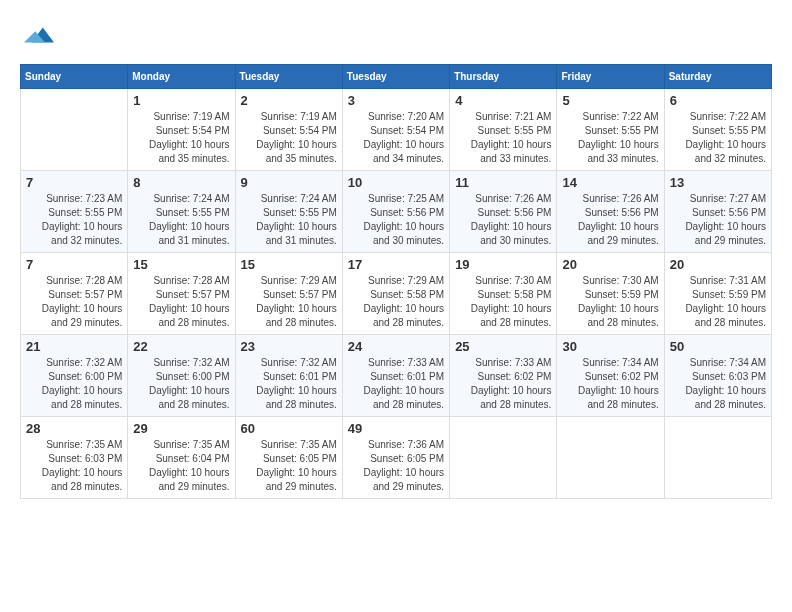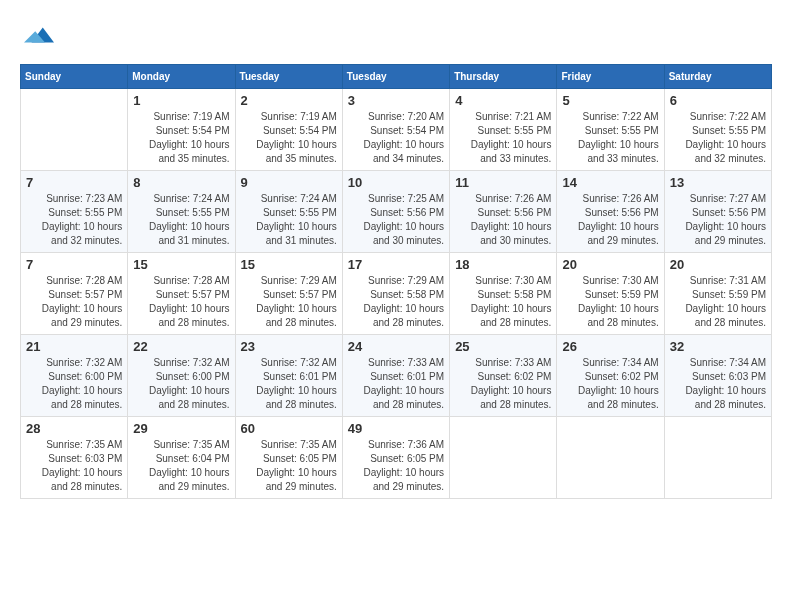--- a/index.html
+++ b/index.html
@@ -190,21 +190,21 @@
         </td>
         <td>
           <span class="day-number">15</span>
           <div class="day-info">Sunrise: 7:29 AM<br>Sunset: 5:57 PM<br>Daylight: 10 hours and 28 minutes.</div>
         </td>
         <td>
           <span class="day-number">17</span>
           <div class="day-info">Sunrise: 7:29 AM<br>Sunset: 5:58 PM<br>Daylight: 10 hours and 28 minutes.</div>
         </td>
         <td>
-          <span class="day-number">18</span>
+          <span class="day-number">19</span>
           <div class="day-info">Sunrise: 7:30 AM<br>Sunset: 5:58 PM<br>Daylight: 10 hours and 28 minutes.</div>
         </td>
         <td>
           <span class="day-number">20</span>
           <div class="day-info">Sunrise: 7:30 AM<br>Sunset: 5:59 PM<br>Daylight: 10 hours and 28 minutes.</div>
         </td>
         <td>
           <span class="day-number">20</span>
           <div class="day-info">Sunrise: 7:31 AM<br>Sunset: 5:59 PM<br>Daylight: 10 hours and 28 minutes.</div>
         </td>
@@ -224,25 +224,25 @@
         </td>
         <td>
           <span class="day-number">24</span>
           <div class="day-info">Sunrise: 7:33 AM<br>Sunset: 6:01 PM<br>Daylight: 10 hours and 28 minutes.</div>
         </td>
         <td>
           <span class="day-number">25</span>
           <div class="day-info">Sunrise: 7:33 AM<br>Sunset: 6:02 PM<br>Daylight: 10 hours and 28 minutes.</div>
         </td>
         <td>
-          <span class="day-number">26</span>
+          <span class="day-number">30</span>
           <div class="day-info">Sunrise: 7:34 AM<br>Sunset: 6:02 PM<br>Daylight: 10 hours and 28 minutes.</div>
         </td>
         <td>
-          <span class="day-number">32</span>
+          <span class="day-number">50</span>
           <div class="day-info">Sunrise: 7:34 AM<br>Sunset: 6:03 PM<br>Daylight: 10 hours and 28 minutes.</div>
         </td>
       </tr>
       <tr>
         <td>
           <span class="day-number">28</span>
           <div class="day-info">Sunrise: 7:35 AM<br>Sunset: 6:03 PM<br>Daylight: 10 hours and 28 minutes.</div>
         </td>
         <td>
           <span class="day-number">29</span>

